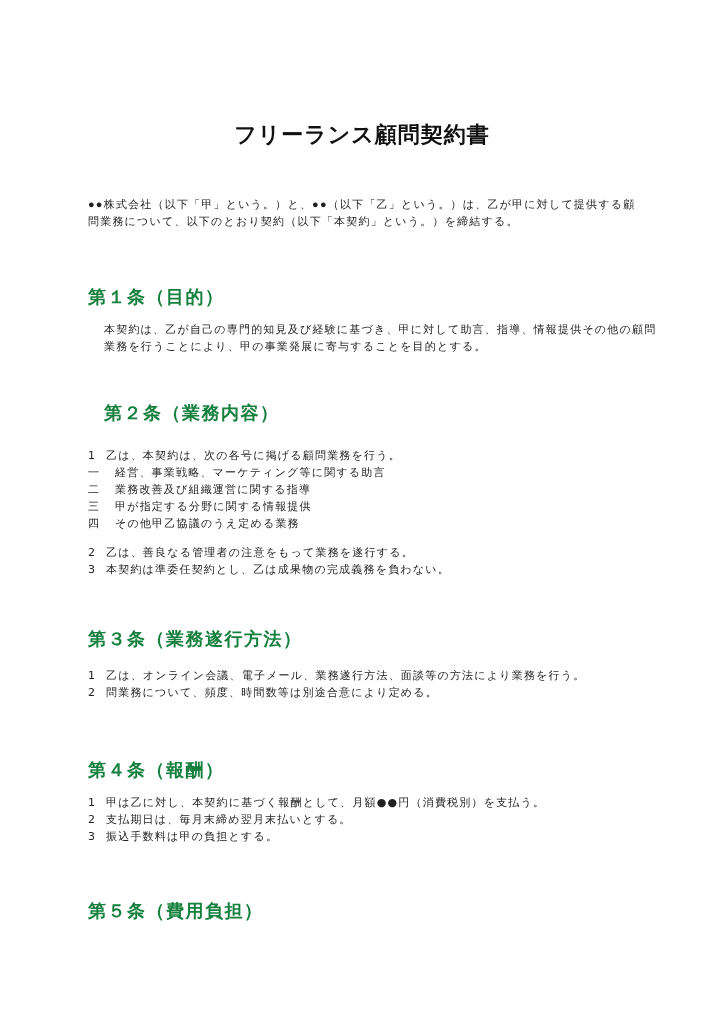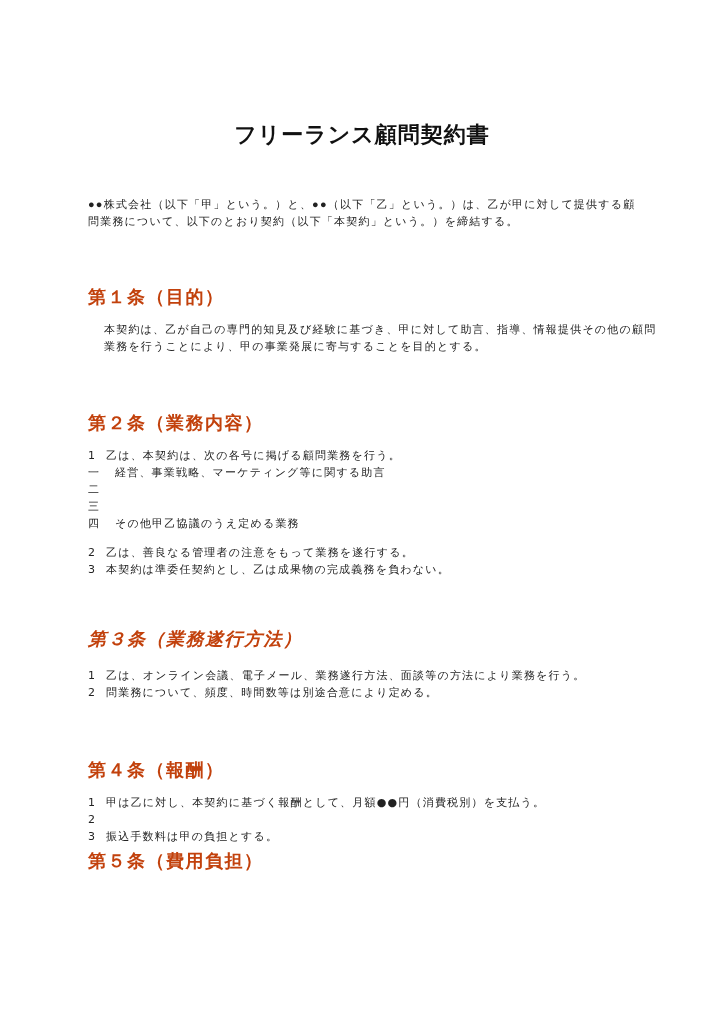--- a/index.html
+++ b/index.html
@@ -48,21 +48,21 @@
     display: block;
     height: 17px;
   }
   .heading {
     position: absolute;
     left: 88px;
     font-size: 18px;
     font-weight: bold;
     letter-spacing: 1.5px;
     line-height: 26px;
-    color: #c2410c;
+    color: #15803d;
     white-space: nowrap;
   }
   .list {
     position: absolute;
     left: 88px;
     font-size: 11px;
     letter-spacing: 1.2px;
     color: #222;
     white-space: nowrap;
   }
@@ -94,73 +94,76 @@
     <span class="line">●●株式会社（以下「甲」という。）と、●●（以下「乙」という。）は、乙が甲に対して提供する顧</span>
     <span class="line">問業務について、以下のとおり契約（以下「本契約」という。）を締結する。</span>
   </div>
 
   <div class="heading" style="top:284px;">第１条（目的）</div>
   <div class="para" style="top:321px;margin-left:16px;">
     <span class="line">本契約は、乙が自己の専門的知見及び経験に基づき、甲に対して助言、指導、情報提供その他の顧問</span>
     <span class="line">業務を行うことにより、甲の事業発展に寄与することを目的とする。</span>
   </div>
 
-  <div class="heading" style="top:410px;">第２条（業務内容）</div>
+  <div class="heading" style="top:400px;margin-left:16px;">第２条（業務内容）</div>
   <div class="list" style="top:447px;">
     <div class="row">
       <span class="num">1</span>
       <span>乙は、本契約は、次の各号に掲げる顧問業務を行う。</span>
     </div>
     <div class="row">
       <span class="kan">一</span>
       <span>経営、事業戦略、マーケティング等に関する助言</span>
     </div>
     <div class="row">
       <span class="kan">二</span>
+      <span>業務改善及び組織運営に関する指導</span>
     </div>
     <div class="row">
       <span class="kan">三</span>
+      <span>甲が指定する分野に関する情報提供</span>
     </div>
     <div class="row">
       <span class="kan">四</span>
       <span>その他甲乙協議のうえ定める業務</span>
     </div>
     <div class="gap"></div>
     <div class="row">
       <span class="num">2</span>
       <span>乙は、善良なる管理者の注意をもって業務を遂行する。</span>
     </div>
     <div class="row">
       <span class="num">3</span>
       <span>本契約は準委任契約とし、乙は成果物の完成義務を負わない。</span>
     </div>
   </div>
 
-  <div class="heading" style="top:626px;font-style:italic;">第３条（業務遂行方法）</div>
+  <div class="heading" style="top:626px;">第３条（業務遂行方法）</div>
   <div class="list" style="top:667px;">
     <div class="row">
       <span class="num">1</span>
       <span>乙は、オンライン会議、電子メール、業務遂行方法、面談等の方法により業務を行う。</span>
     </div>
     <div class="row">
       <span class="num">2</span>
       <span>問業務について、頻度、時間数等は別途合意により定める。</span>
     </div>
   </div>
 
   <div class="heading" style="top:757px;">第４条（報酬）</div>
   <div class="list" style="top:794px;">
     <div class="row">
       <span class="num">1</span>
       <span>甲は乙に対し、本契約に基づく報酬として、月額●●円（消費税別）を支払う。</span>
     </div>
     <div class="row">
       <span class="num">2</span>
+      <span>支払期日は、毎月末締め翌月末払いとする。</span>
     </div>
     <div class="row">
       <span class="num">3</span>
       <span>振込手数料は甲の負担とする。</span>
     </div>
   </div>
 
-  <div class="heading" style="top:848px;">第５条（費用負担）</div>
+  <div class="heading" style="top:898px;">第５条（費用負担）</div>
 
 </div>
 
 </body></html>

